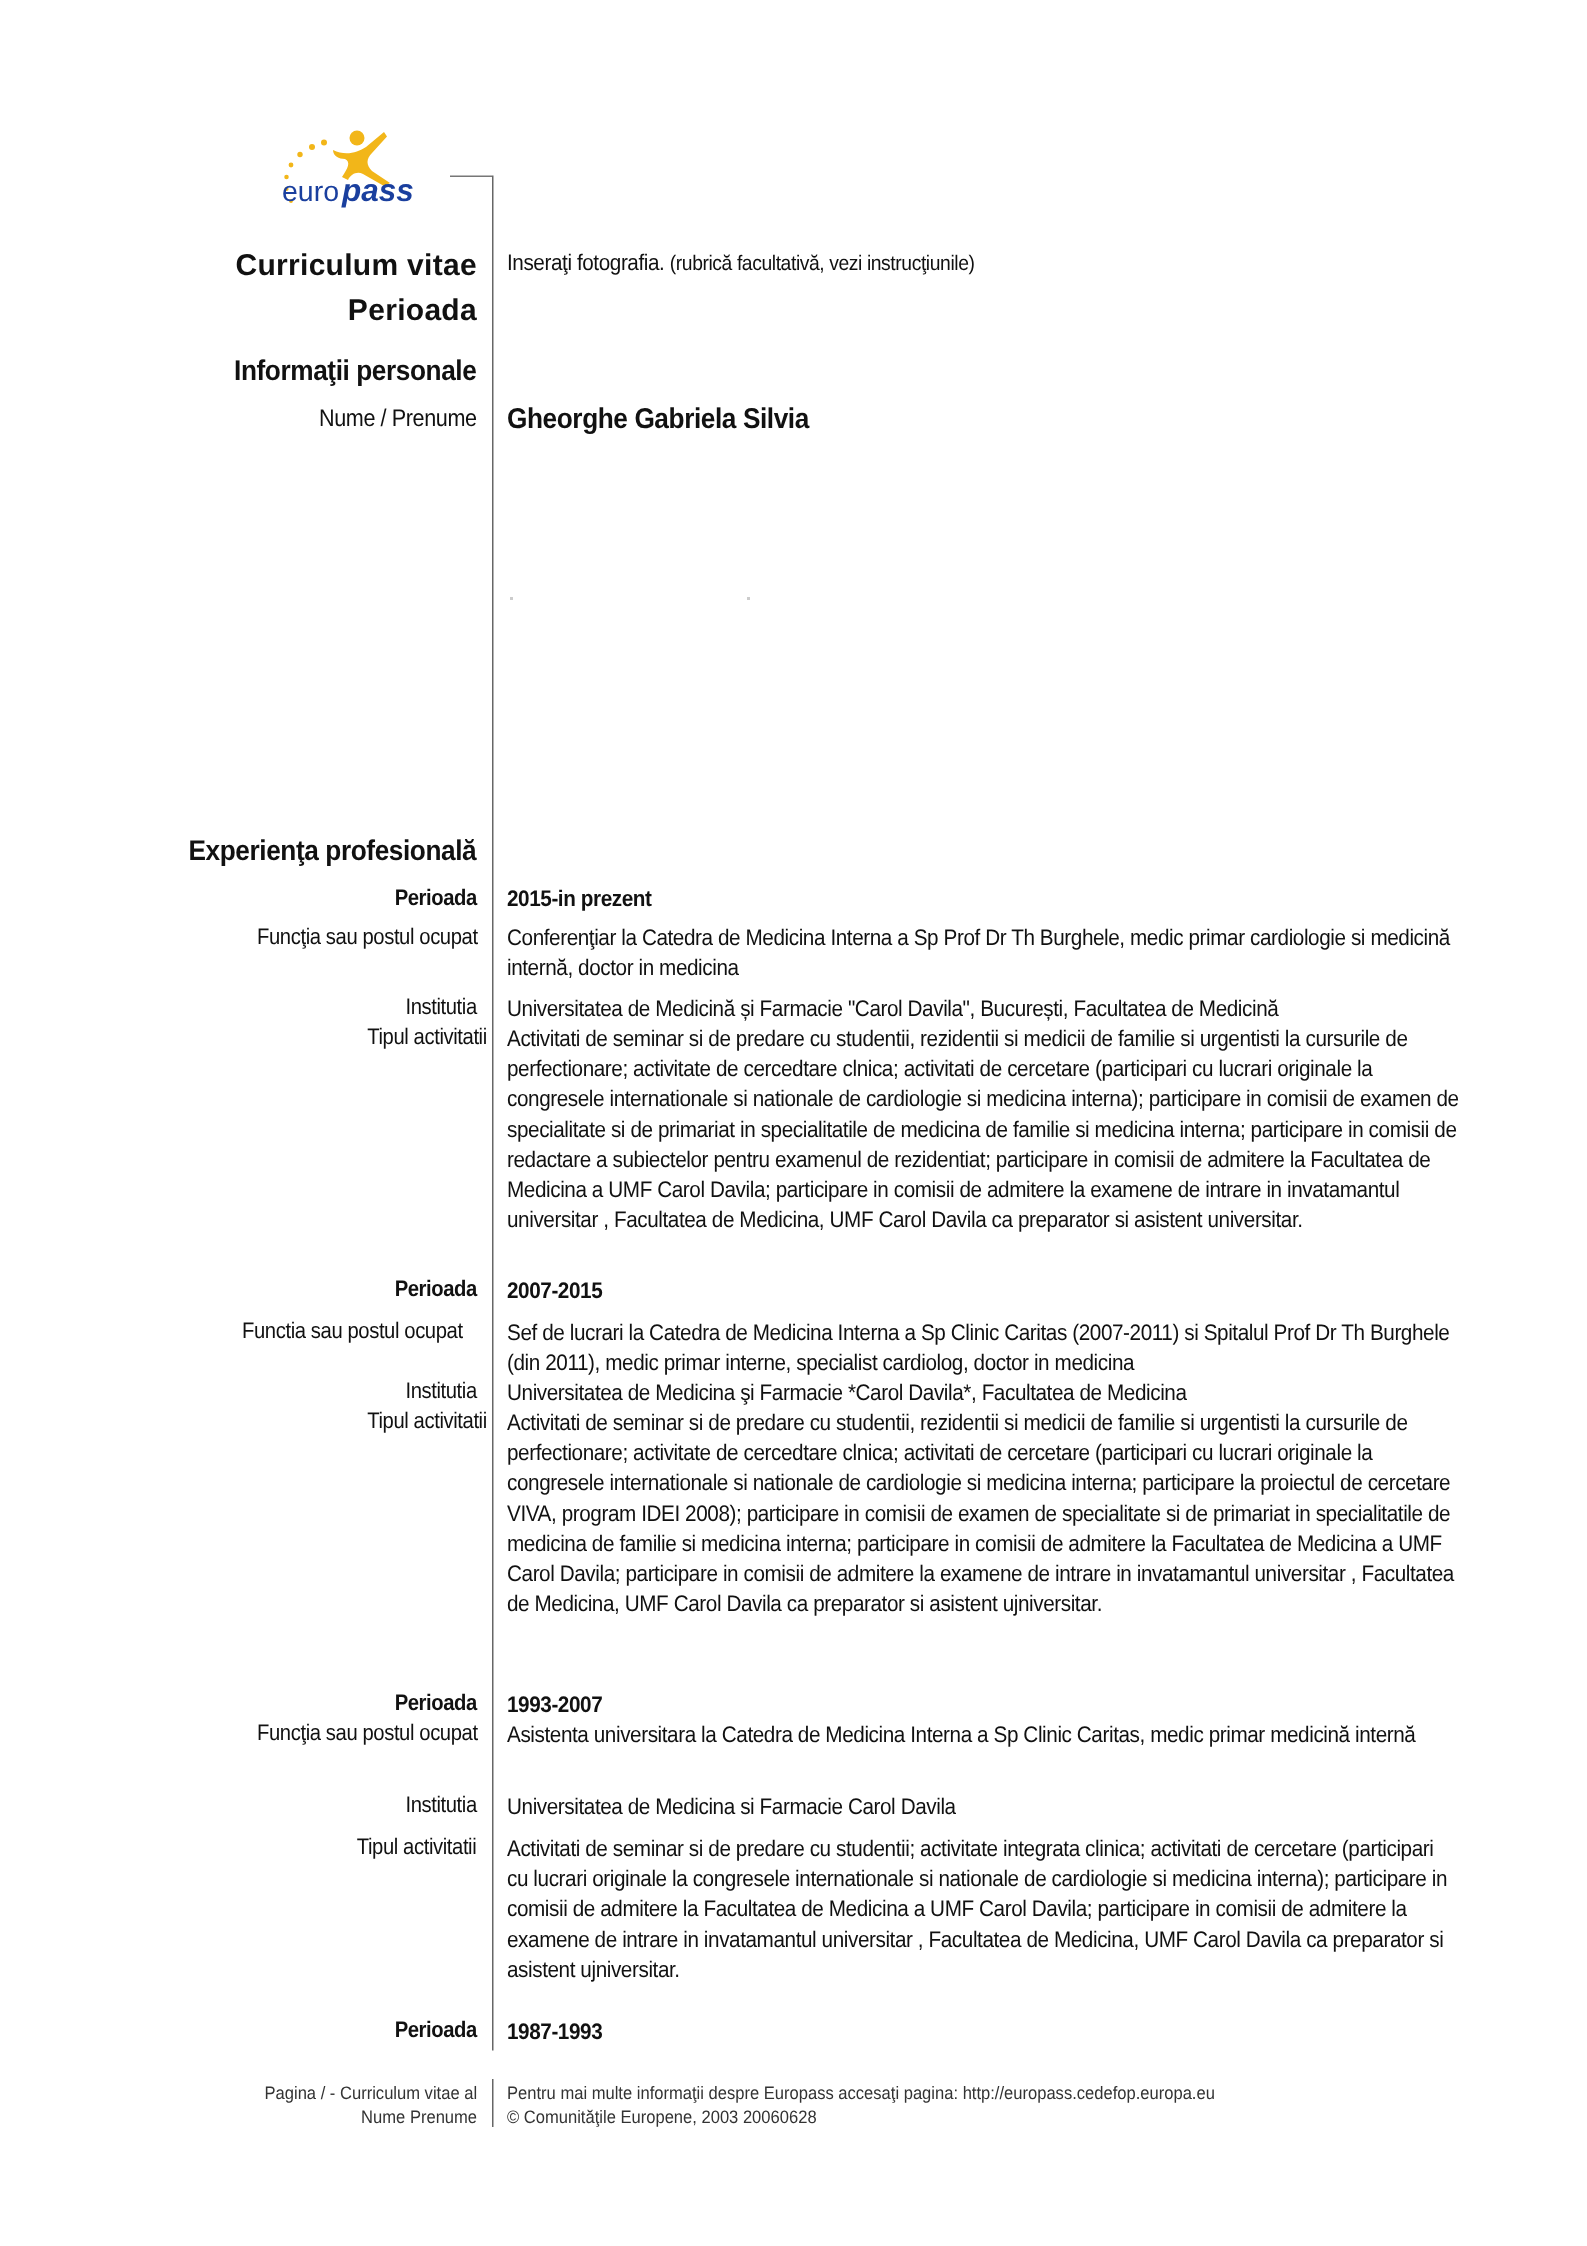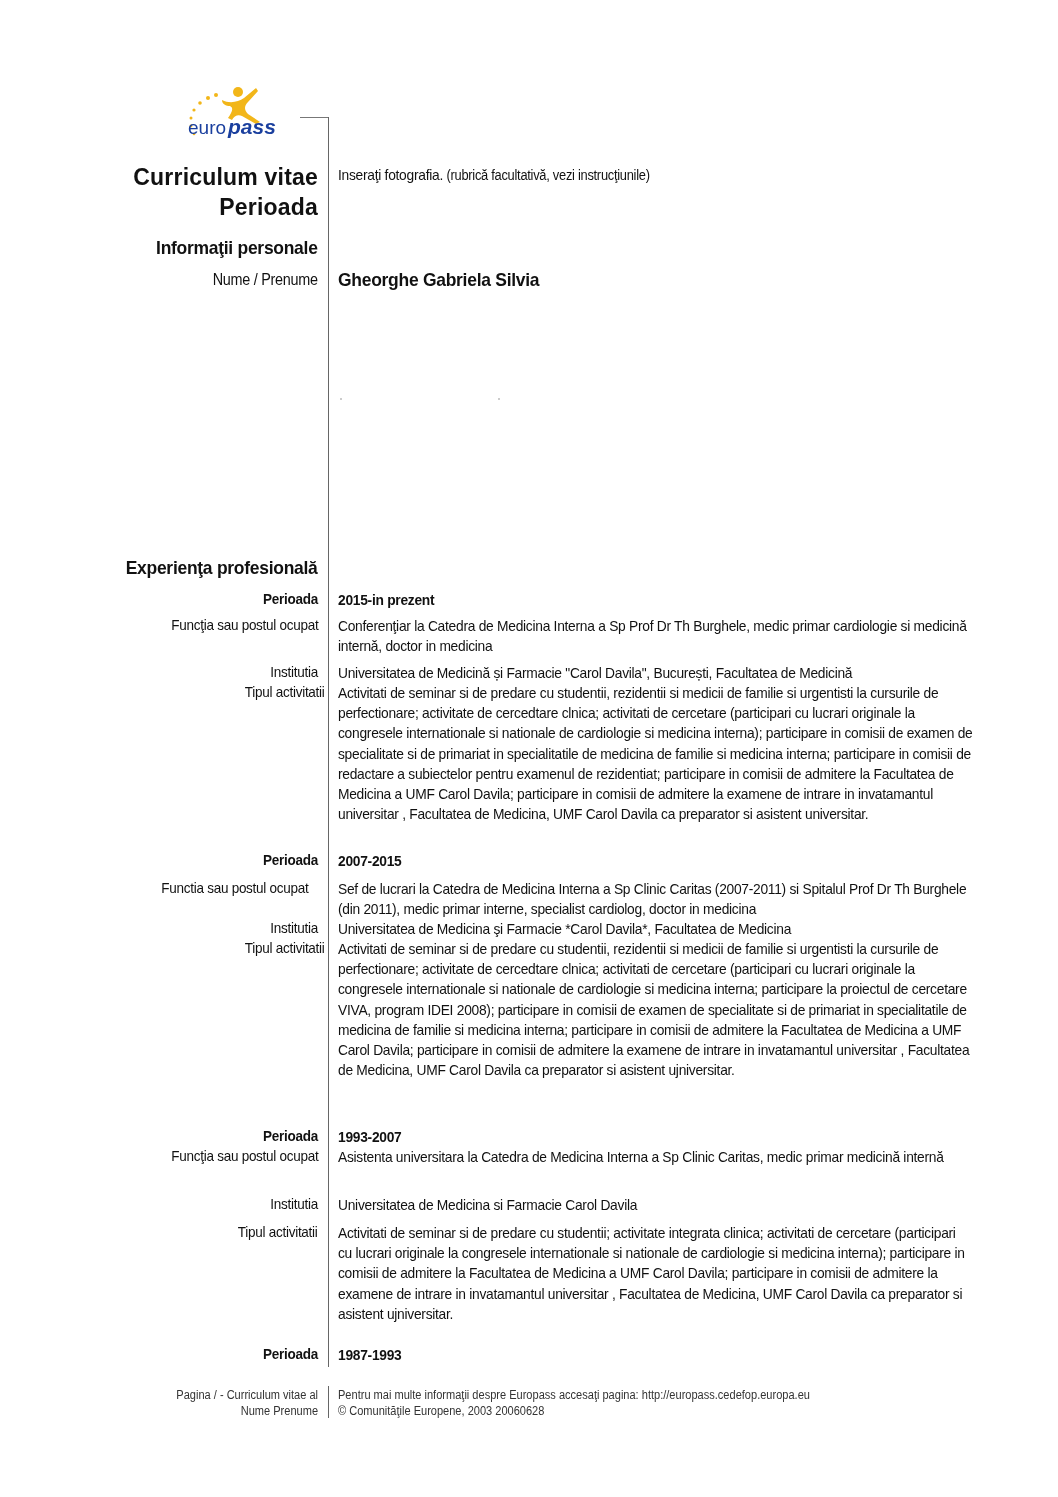--- a/index.html
+++ b/index.html
@@ -10,21 +10,21 @@
   
   .logo { position: absolute; left: 178px; top: 78px; width: 150px; height: 72px; }
   .logo-rule-top { position: absolute; left: 300px; top: 117px; width: 28px; height: 1px; background: #777; }
   .vrule { position: absolute; left: 328px; top: 117px; width: 1px; height: 1250px; background: #666; }
 
   .lbl { position: absolute; right: 740px; text-align: right; white-space: nowrap;
          font-size: 15px; letter-spacing: -0.3px; transform: scaleX(0.9); transform-origin: right center; }
   .val { position: absolute; left: 338px; width: 690px; font-size: 15px; line-height: 20.2px;
          letter-spacing: -0.3px; transform: scaleX(0.92); transform-origin: left top; }
   .bold { font-weight: bold; }
-  .h-big { font-size: 23px; font-weight: bold; letter-spacing: 0.2px; transform: none; line-height: 30px; }
+  .h-big { font-size: 20px; font-weight: bold; letter-spacing: 0.2px; transform: none; line-height: 30px; }
   .h-sec { font-size: 19px; font-weight: bold; transform: scaleX(0.92); }
   .name { font-size: 19px; font-weight: bold; transform: scaleX(0.92); }
   .photo-note .small { font-size: 14px; }
 
   .footer-lbl { position: absolute; right: 740px; text-align: right; font-size: 12px; color: #333; line-height: 16px;
                 transform: scaleX(0.92); transform-origin: right top; }
   .footer-val { position: absolute; left: 338px; font-size: 12px; color: #333; line-height: 16px;
                 transform: scaleX(0.92); transform-origin: left top; }
   .footer-rule { position: absolute; left: 328px; top: 1386px; width: 1px; height: 32px; background: #666; }
   .dots { position: absolute; top: 398px; width: 2px; height: 2px; background: #ccc; }

